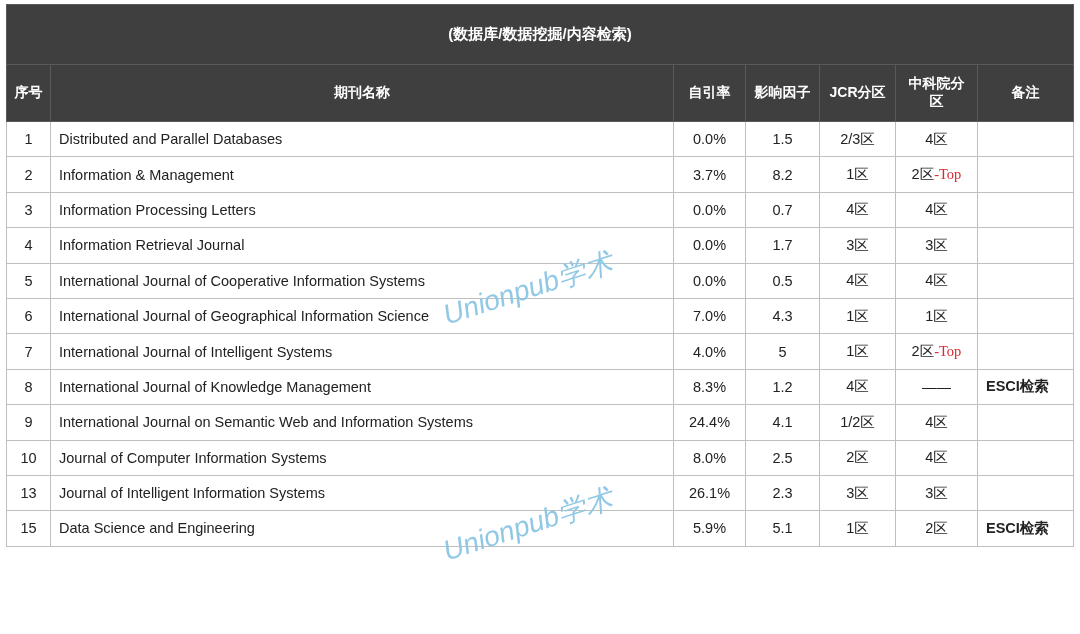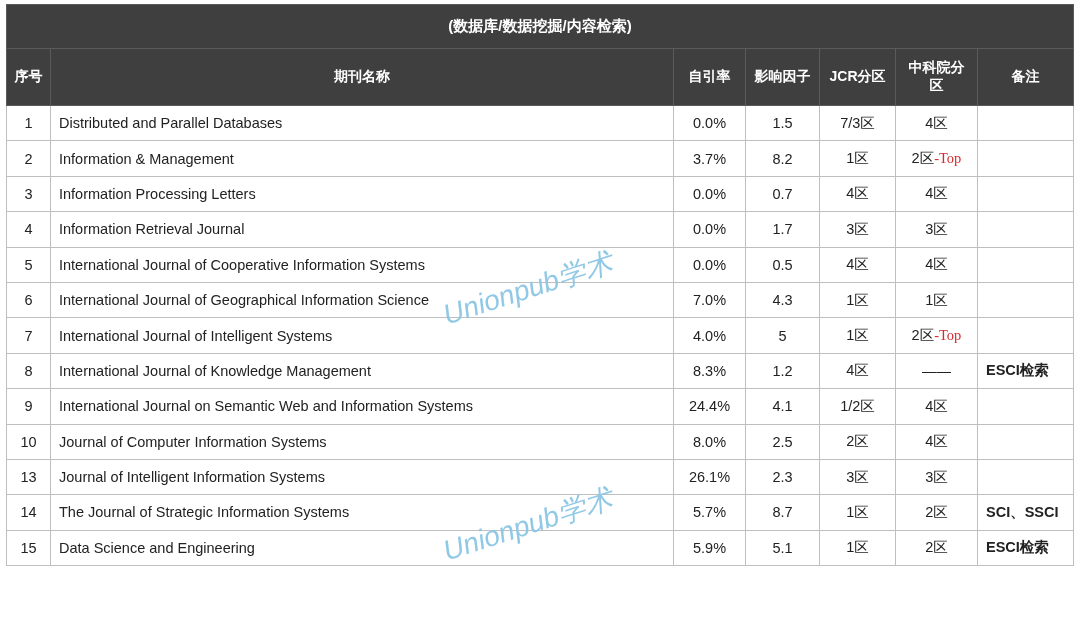--- a/index.html
+++ b/index.html
@@ -1,20 +1,20 @@
 <!DOCTYPE html>
 <html><head>
 <meta charset="utf-8">
 <style>
   * { margin:0; padding:0; box-sizing:border-box; }
   body { font-family:"Microsoft YaHei","Segoe UI",Arial,sans-serif; background:#fff; width:1080px; height:634px; position:relative; overflow:hidden; }
   .wrap { padding:4px 6px; }
   table { width:100%; border-collapse:collapse; table-layout:fixed; }
   thead th { background:#3f3f3f; color:#fff; font-weight:700; font-size:14px; padding:10px 6px; border:1px solid #5a5a5a; text-align:center; }
-  thead tr.title th { font-size:15px; padding:12px 6px; border-bottom:none; }
+  thead tr.title th { font-size:15px; padding:20px 6px; border-bottom:none; }
   tbody td { border:1px solid #bfbfbf; padding:7px 8px; font-size:14.5px; color:#222; }
   tbody tr { height:35.4px; }
   .col-idx { width:44px; text-align:center; }
   .col-name { text-align:left;margin-left:8px; }
   .col-self { width:72px; text-align:center; }
   .col-if { width:74px; text-align:center; }
   .col-jcr { width:76px; text-align:center; }
   .col-cas { width:82px; text-align:center; }
   .col-note { width:96px; text-align:left;font-weight:bold; }
   .red { color:#d8292f;font-family:Liberation Serif, serif; }
@@ -49,21 +49,21 @@
       <th>中科院分区</th>
       <th>备注</th>
     </tr>
   </thead>
   <tbody id="tbody">
         <tr>
           <td class="col-idx">1</td>
           <td class="col-name">Distributed and Parallel Databases</td>
           <td class="col-self">0.0%</td>
           <td class="col-if">1.5</td>
-          <td class="col-jcr">7/3区</td>
+          <td class="col-jcr">2/3区</td>
           <td class="col-cas">4区</td>
           <td class="col-note"></td>
         </tr>
         <tr>
           <td class="col-idx">2</td>
           <td class="col-name">Information &amp; Management</td>
           <td class="col-self">3.7%</td>
           <td class="col-if">8.2</td>
           <td class="col-jcr">1区</td>
           <td class="col-cas">2区<span class="red">-Top</span></td>
@@ -144,29 +144,20 @@
         <tr>
           <td class="col-idx">13</td>
           <td class="col-name">Journal of Intelligent Information Systems</td>
           <td class="col-self">26.1%</td>
           <td class="col-if">2.3</td>
           <td class="col-jcr">3区</td>
           <td class="col-cas">3区</td>
           <td class="col-note"></td>
         </tr>
         <tr>
-          <td class="col-idx">14</td>
-          <td class="col-name">The Journal of Strategic Information Systems</td>
-          <td class="col-self">5.7%</td>
-          <td class="col-if">8.7</td>
-          <td class="col-jcr">1区</td>
-          <td class="col-cas">2区</td>
-          <td class="col-note">SCI、SSCI</td>
-        </tr>
-        <tr>
           <td class="col-idx">15</td>
           <td class="col-name">Data Science and Engineering</td>
           <td class="col-self">5.9%</td>
           <td class="col-if">5.1</td>
           <td class="col-jcr">1区</td>
           <td class="col-cas">2区</td>
           <td class="col-note">ESCI检索</td>
         </tr>
       </tbody>
 </table>

